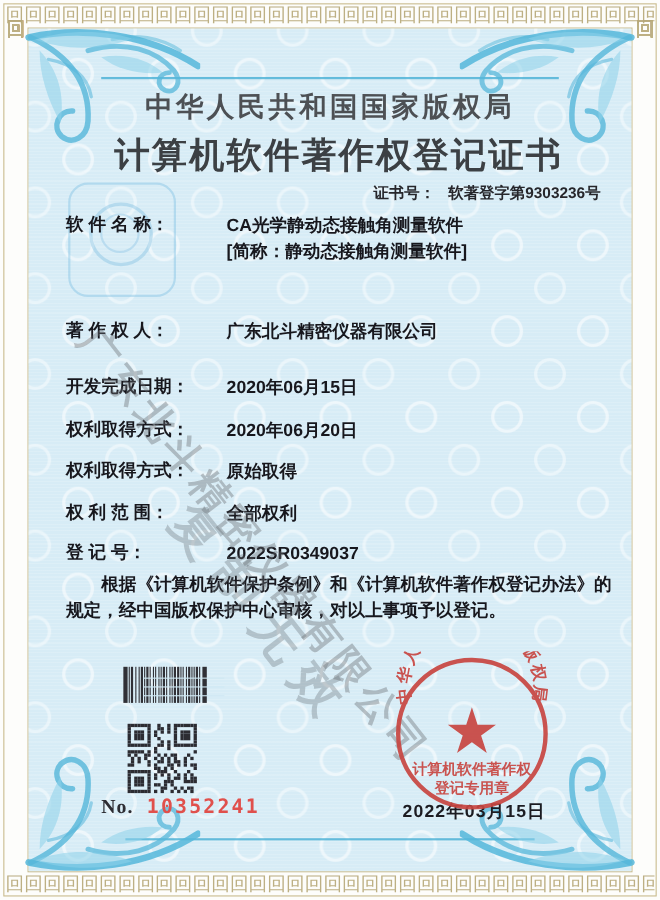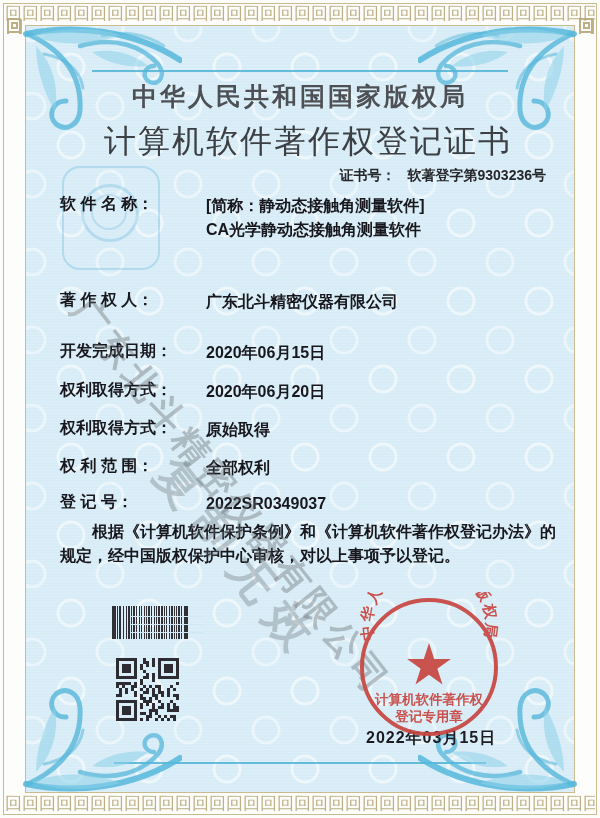--- a/index.html
+++ b/index.html
@@ -43,21 +43,21 @@
       transform-origin:0 0;z-index:3;pointer-events:none;font-family:"Liberation Sans",sans-serif;}
   .wm.company{left:72px;top:262px;font-size:36px;letter-spacing:5px;transform:rotate(52deg);}
   .wm.invalid{left:162px;top:420px;font-size:46px;letter-spacing:14px;transform:rotate(52deg);
       color:rgba(104,110,116,.34);}
   
   .content{position:absolute;inset:0;z-index:2;}
   .authority{position:absolute;left:0;right:0;top:54px;text-align:center;
       font-family:"Liberation Serif",serif;font-weight:700;font-size:25px;letter-spacing:3px;
       color:#4d5054;}
   .cert-title{position:absolute;left:0;right:0;top:94px;text-align:center;
-      font-family:"Liberation Serif",serif;font-weight:400;font-size:32px;letter-spacing:2px;
+      font-family:"Liberation Serif",serif;font-weight:700;font-size:32px;letter-spacing:2px;
       color:#3c4044;padding-left:16px;}
   .certno{position:absolute;right:28px;top:141px;font-size:14px;font-weight:700;color:#26262b;}
   .certno .lbl{margin-right:12px;}
   .field{position:absolute;left:34px;display:flex;align-items:flex-start;}
   .field .flabel{width:122px;flex:0 0 122px;font-size:16px;font-weight:700;color:#17171d;}
   .field .fvalue{margin-left:24px;font-size:16px;font-weight:700;color:#17171d;line-height:24px;}
   .statement{position:absolute;left:34px;right:12px;top:494px;font-size:16px;font-weight:700;
       color:#17171d;line-height:24px;text-indent:2em;}
   
   .barcode{position:absolute;left:86px;top:580px;width:108px;height:33px;display:flex;
@@ -163,22 +163,22 @@
       <div class="authority">中华人民共和国国家版权局</div>
       <div class="cert-title">计算机软件著作权登记证书</div>
 
       <div class="certno">
         <span class="lbl">证书号：</span><span>软著登字第9303236号</span>
       </div>
 
       <div class="field" style="top:168px;">
         <span class="flabel">软 件 名 称：</span>
         <span class="fvalue">
+          <span style="display:block">CA光学静动态接触角测量软件</span>
           <span style="display:block">[简称：静动态接触角测量软件]</span>
-          <span style="display:block">CA光学静动态接触角测量软件</span>
         </span>
       </div>
 
       <div class="field" style="top:264px;">
         <span class="flabel">著 作 权 人：</span>
         <span class="fvalue">广东北斗精密仪器有限公司</span>
       </div>
 
       <div class="field" style="top:315px;">
         <span class="flabel">开发完成日期：</span>
@@ -705,20 +705,24 @@
           <div class="d"></div>
           <div></div>
           <div class="d"></div>
           <div></div>
           <div class="d"></div>
           <div></div>
           <div class="d"></div>
           <div></div>
         </div>
 
+      <div class="serial">
+        <span class="no">No.</span>
+        <span class="num">10352241</span>
+      </div>
 
       <div class="issue-date">2022年03月15日</div>
     </div>
 
     <svg class="seal" viewBox="0 0 150 150">
       <defs>
         <path id="sealArc" d="M 22.6,54.4 A 57,57 0 1 1 127.4,54.4" fill="none"></path>
       </defs>
       <circle cx="75" cy="75" r="67" fill="none" stroke="#c84641" stroke-width="4"></circle>
       <text font-size="15" font-weight="700" fill="#c84641" letter-spacing="2.5" font-family="Liberation Sans, sans-serif">

